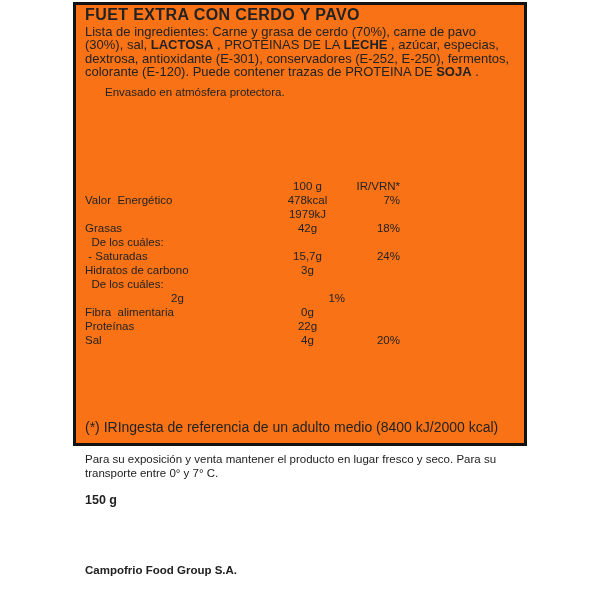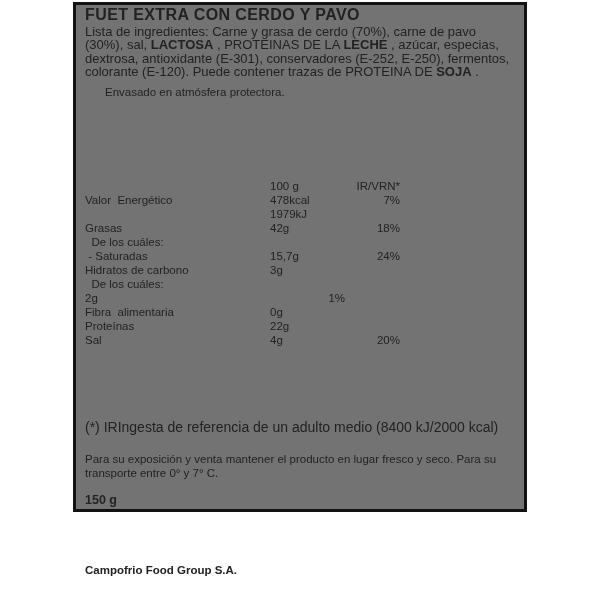--- a/index.html
+++ b/index.html
@@ -13,24 +13,24 @@
     position: relative;
     font-family: "Liberation Sans", sans-serif;
     color: #222222;
     overflow: hidden;
   }
   .label-box {
     position: absolute;
     left: 73px;
     top: 2px;
     width: 454px;
-    height: 510px;
+    height: 444px;
     box-sizing: border-box;
     border: 3px solid #121212;
-    background: #737373;
+    background: #f97316;
   }
   .label-box > * {
     position: absolute;
     margin: 0;
   }
   .title {
     left: 9px;
     top: 1px;
     font-size: 16px;
     font-weight: bold;
@@ -64,21 +64,21 @@
     width: 315px;
     font-size: 11.5px;
   }
   .nrow {
     display: grid;
     grid-template-columns: 185px 75px 55px;
     height: 14px;
     line-height: 14px;
   }
   .nrow .c1 { text-align: left;  white-space: pre; }
-  .nrow .c2 { text-align: left; white-space: pre; }
+  .nrow .c2 { text-align: center; white-space: pre; }
   .nrow .c3 { text-align: right; white-space: pre; }
   .footnote {
     left: 9px;
     top: 414px;
     width: 432px;
     font-size: 14px;
   }
   .storage {
     left: 9px;
     top: 447px;

